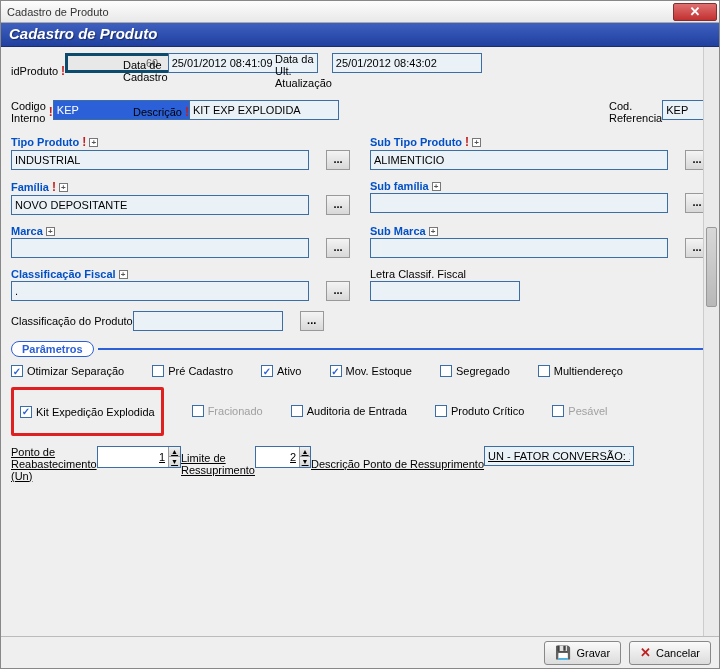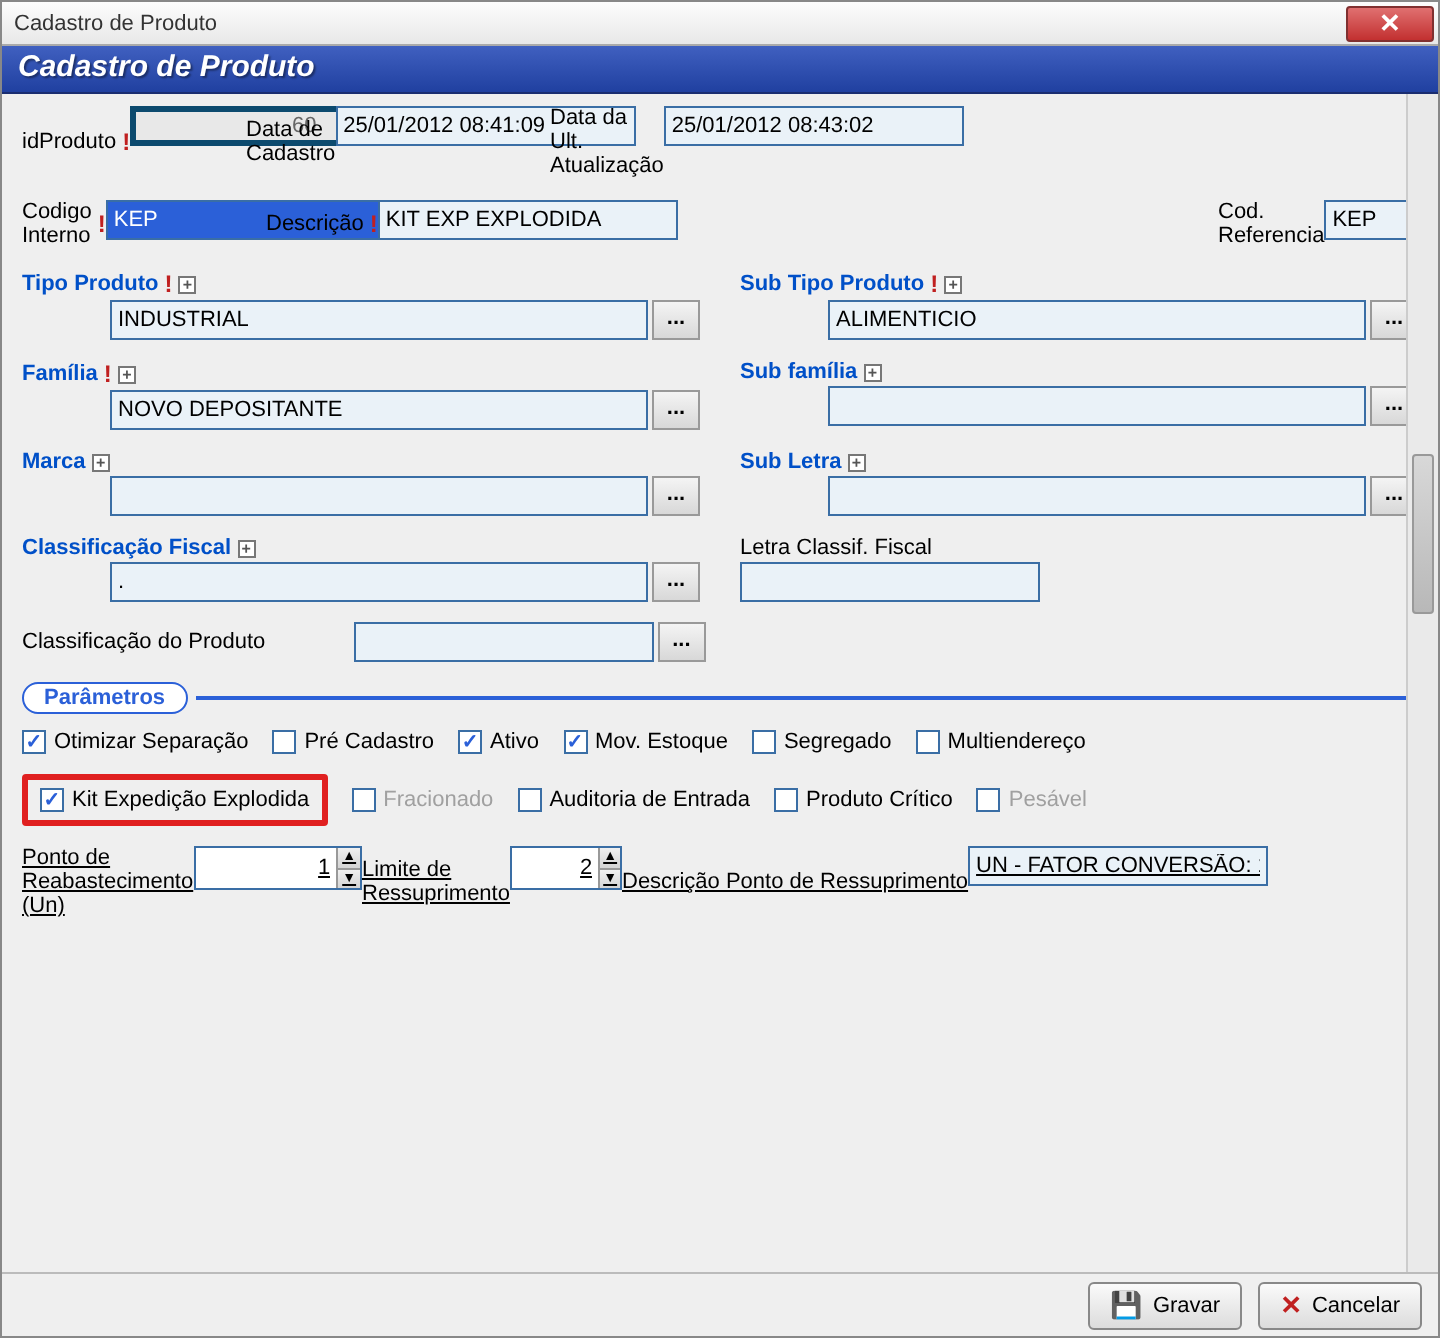--- a/index.html
+++ b/index.html
@@ -20,28 +20,28 @@
 .plus { width: 9px; height: 9px; border: 1px solid #777; display: inline-flex; align-items: center; justify-content: center; font-size: 8px; line-height: 7px; color: #555; background: #fff; }
 input[type=text] { border: 1px solid #3a6ea5; background: #eaf2f8; padding: 2px 3px; height: 20px; }
 input.disabled { background: #e8e8e8; color: #666; text-align: center; border: 3px solid #0c4a6e; padding-left: 13px; }
 input.highlight { background: #2b60d8; color: #fff; }
 .lookup-btn { width: 24px; height: 20px; border: 1px solid #999; background: linear-gradient(#f4f4f4,#d8d8d8); text-align: center; line-height: 16px; cursor: pointer; font-weight: bold; }
 .section-head { display: flex; align-items: center; margin: 6px 0 8px 0; }
 .section-badge { border: 1px solid #2b60d8; border-radius: 8px; padding: 1px 10px; color: #2b60d8; font-weight: bold; background: #fff; }
 .section-line { flex: 1; height: 2px; background: #2b60d8; margin-left: 4px; }
 .two-col { display: flex; gap: 20px; }
 .two-col > div { flex: 1; }
-.input-with-btn { display: flex; gap: 2px; margin-left: 44px; }
+.input-with-btn { display: flex; gap: 17px; }
 .input-with-btn input { flex: 1; }
-.chk-row { display: flex; flex-wrap: wrap; gap: 12px; margin-bottom: 10px; }
+.chk-row { display: flex; flex-wrap: wrap; gap: 28px; margin-bottom: 10px; }
 .chk { display: inline-flex; align-items: center; gap: 4px; color: #000; cursor: pointer; }
 .chk.disabled { color: #a0a0a0; }
 .chk .box { width: 12px; height: 12px; border: 1px solid #3a6ea5; background: #fff; display: inline-flex; align-items: center; justify-content: center; font-size: 10px; color: #2b60d8; }
 .chk.checked .box::after { content: "✓"; font-weight: bold; }
-.highlight-box { border: 3px solid #e02020; padding: 4px 6px; border-radius: 2px; }
+.highlight-box { border: 3px solid #e02020; padding: 15px 6px; border-radius: 2px; }
 .spinner { display: flex; border: 1px solid #3a6ea5; height: 22px; }
 .spinner input { border: none; background: #fff; text-align: right; width: 100%; padding: 0 3px; }
 .spin-btns { display: flex; flex-direction: column; width: 14px; }
 .spin-btns div { flex: 1; border-left: 1px solid #999; background: linear-gradient(#f0f0f0,#d4d4d4); font-size: 7px; text-align: center; line-height: 9px; cursor: pointer; }
 .spin-btns div:first-child { border-bottom: 1px solid #999; }
 .bottom-row { display: flex; gap: 0; text-decoration: underline; }
 .footer { height: 32px; background: #efefef; border-top: 1px solid #bbb; display: flex; justify-content: flex-end; align-items: center; gap: 8px; padding: 0 8px; }
 .btn { height: 24px; padding: 0 10px; border: 1px solid #888; background: linear-gradient(#fafafa,#dcdcdc); border-radius: 3px; display: inline-flex; align-items: center; gap: 5px; cursor: pointer; }
 .ico-save { color: #109030; font-size: 13px; }
 .ico-cancel { color: #c02020; font-size: 13px; font-weight: bold; }
@@ -153,21 +153,21 @@
             <span>Marca</span>
             <span class="plus">+</span>
           </div>
         <div class="input-with-btn">
           <input type="text" value="" style="">
           <div class="lookup-btn">...</div>
         </div>
       </div>
       <div>
         <div class="label blue">
-            <span>Sub Letra</span>
+            <span>Sub Marca</span>
             <span class="plus">+</span>
           </div>
         <div class="input-with-btn">
           <input type="text" value="" style="">
           <div class="lookup-btn">...</div>
         </div>
       </div>
     </div>
 
     <div class="two-col" style="margin-bottom:10px">

